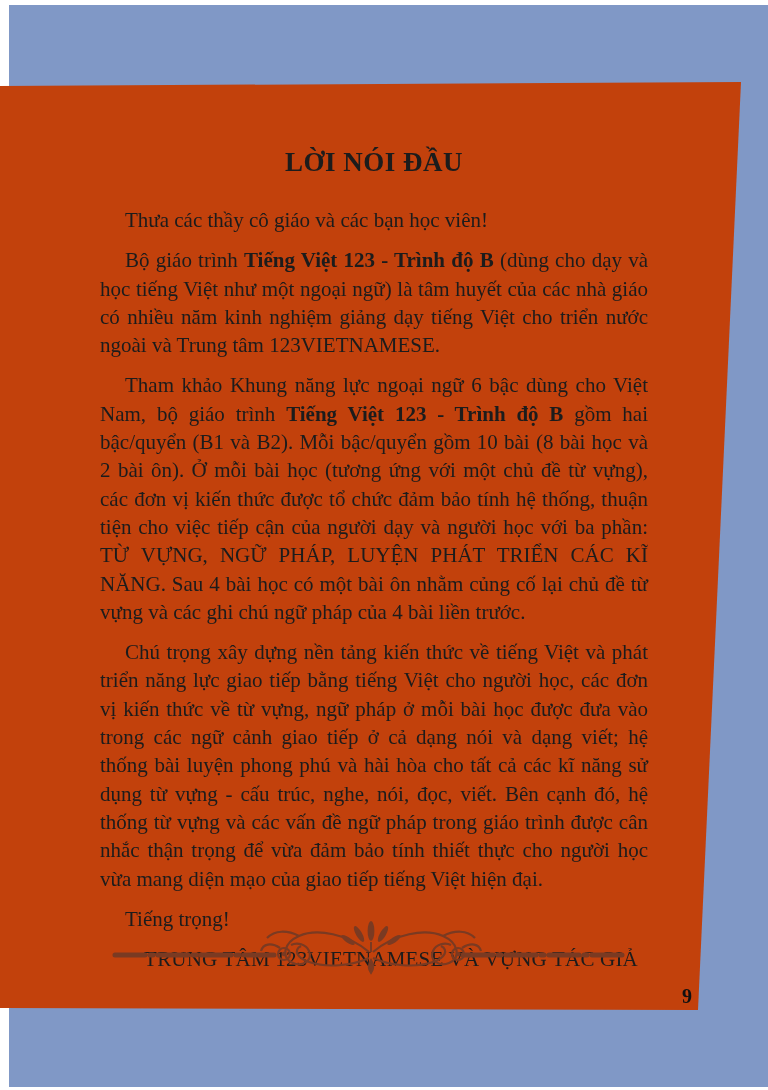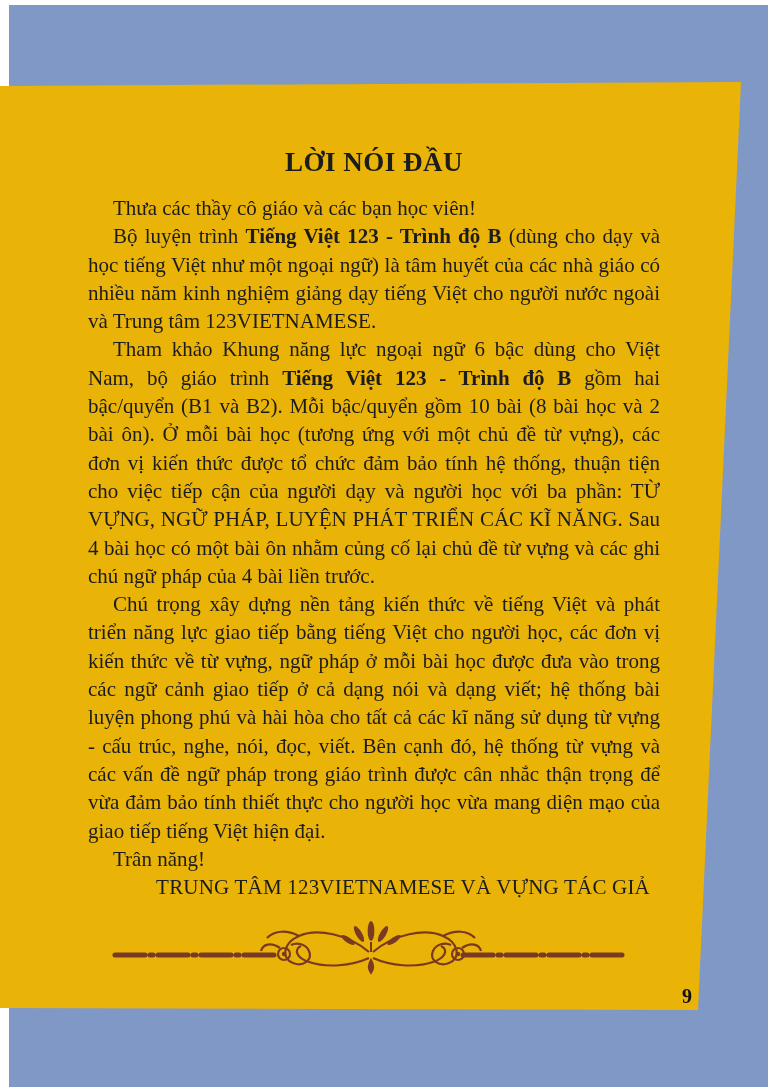--- a/index.html
+++ b/index.html
@@ -11,41 +11,41 @@
     font-family: "Liberation Serif", serif;
   }
   .blue-bg {
     position: absolute;
     left: 9px; top: 5px; right: 0; bottom: 3px;
     background: var(--background-blue, #8098C6);
   }
   .page-sheet {
     position: absolute;
     inset: 0;
-    background: #eab308;
+    background: #c2410c;
     clip-path: polygon(0px 86px, 741px 82px, 698px 1010px, 0px 1008px);
   }
   .page-title {
     position: absolute;
     left: 88px; top: 147px; width: 572px;
     text-align: center;
     font-size: 27px;
     font-weight: bold;
     letter-spacing: 0.5px;
     color: var(--text-color, #1c1c1c);
   }
   .text-block {
     position: absolute;
     left: 88px; top: 194px; width: 572px;
     font-size: 21px;
     line-height: 28.3px;
     text-align: justify;
     color: var(--text-color, #1c1c1c);
   }
-  .text-block p { margin: 0; text-indent: 25px; }
+  .text-block p { margin: 12px; text-indent: 25px; }
   .text-block p b { font-weight: bold; font-family: Liberation Serif, serif; }
   .signature {
     text-indent: 0;
     text-align: right;
     padding-right: 10px;
     letter-spacing: 0.2px;
   }
   .ornament {
     position: absolute;
     left: 106px; top: 918px;
@@ -66,24 +66,24 @@
 
 <div class="blue-bg"></div>
 
 <div class="page-sheet">
 
   <div class="page-title">LỜI NÓI ĐẦU</div>
 
   <div class="text-block">
     <div>
         <p><span>Thưa các thầy cô giáo và các bạn học viên!</span></p>
-        <p><span>Bộ luyện trình </span><b>Tiếng Việt 123 - Trình độ B</b><span> (dùng cho dạy và học tiếng Việt như một ngoại ngữ) là tâm huyết của các nhà giáo có nhiều năm kinh nghiệm giảng dạy tiếng Việt cho người nước ngoài và Trung tâm 123VIETNAMESE.</span></p>
+        <p><span>Bộ giáo trình </span><b>Tiếng Việt 123 - Trình độ B</b><span> (dùng cho dạy và học tiếng Việt như một ngoại ngữ) là tâm huyết của các nhà giáo có nhiều năm kinh nghiệm giảng dạy tiếng Việt cho triển nước ngoài và Trung tâm 123VIETNAMESE.</span></p>
         <p><span>Tham khảo Khung năng lực ngoại ngữ 6 bậc dùng cho Việt Nam, bộ giáo trình </span><b>Tiếng Việt 123 - Trình độ B</b><span> gồm hai bậc/quyển (B1 và B2). Mỗi bậc/quyển gồm 10 bài (8 bài học và 2 bài ôn). Ở mỗi bài học (tương ứng với một chủ đề từ vựng), các đơn vị kiến thức được tổ chức đảm bảo tính hệ thống, thuận tiện cho việc tiếp cận của người dạy và người học với ba phần: TỪ VỰNG, NGỮ PHÁP, LUYỆN PHÁT TRIỂN CÁC KĨ NĂNG. Sau 4 bài học có một bài ôn nhằm củng cố lại chủ đề từ vựng và các ghi chú ngữ pháp của 4 bài liền trước.</span></p>
         <p><span>Chú trọng xây dựng nền tảng kiến thức về tiếng Việt và phát triển năng lực giao tiếp bằng tiếng Việt cho người học, các đơn vị kiến thức về từ vựng, ngữ pháp ở mỗi bài học được đưa vào trong các ngữ cảnh giao tiếp ở cả dạng nói và dạng viết; hệ thống bài luyện phong phú và hài hòa cho tất cả các kĩ năng sử dụng từ vựng - cấu trúc, nghe, nói, đọc, viết. Bên cạnh đó, hệ thống từ vựng và các vấn đề ngữ pháp trong giáo trình được cân nhắc thận trọng để vừa đảm bảo tính thiết thực cho người học vừa mang diện mạo của giao tiếp tiếng Việt hiện đại.</span></p>
-        <p><span>Trân năng!</span></p>
+        <p><span>Tiếng trọng!</span></p>
       </div>
     <p class="signature">TRUNG TÂM 123VIETNAMESE VÀ VỰNG TÁC GIẢ</p>
   </div>
 
   <div class="ornament">
     <svg viewBox="0 0 520 62" xmlns="http://www.w3.org/2000/svg">
 
       <line x1="4" y1="37" x2="168" y2="37" stroke="currentColor" stroke-width="5" stroke-linecap="round" stroke-dasharray="30 5 3 5"></line>
 
       <line x1="352" y1="37" x2="516" y2="37" stroke="currentColor" stroke-width="5" stroke-linecap="round" stroke-dasharray="30 5 3 5"></line>

